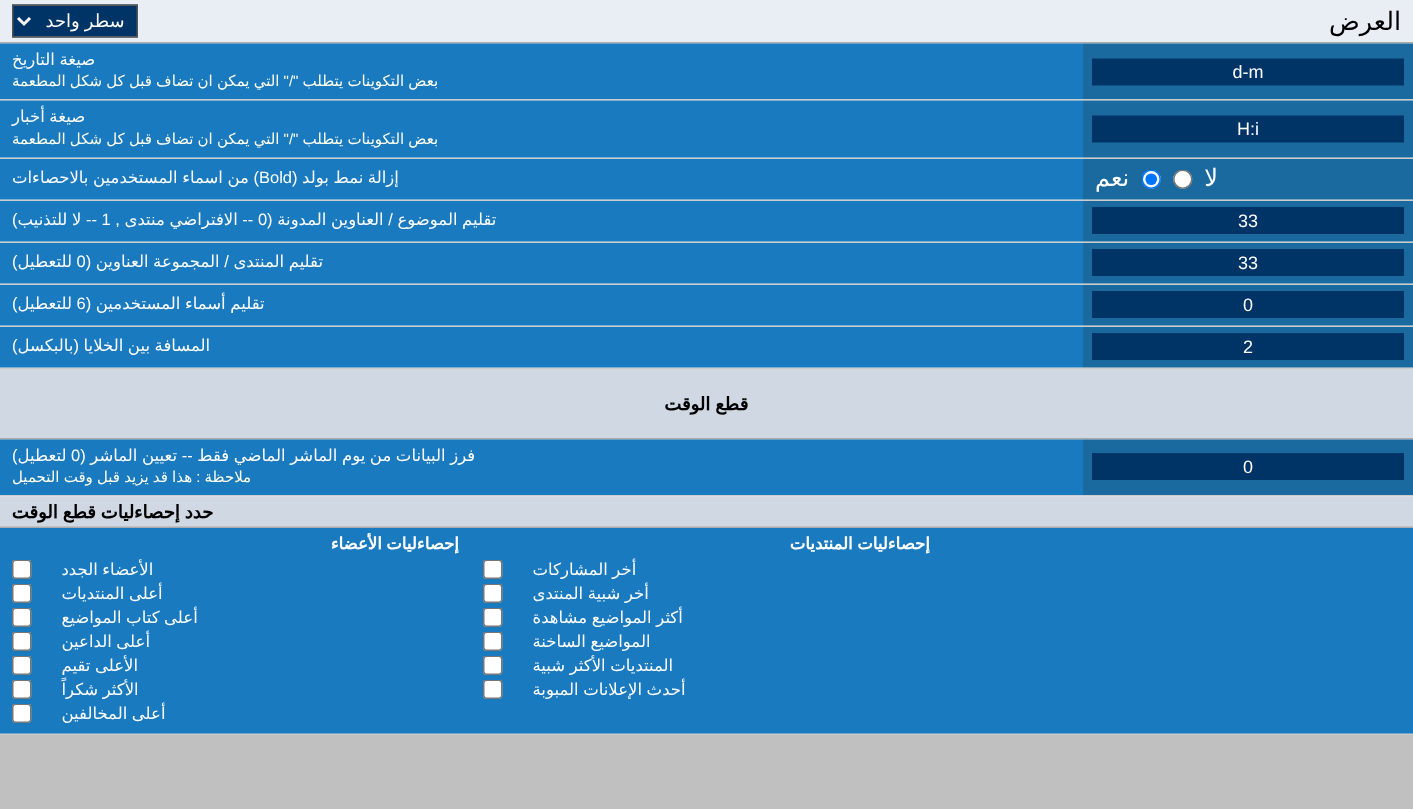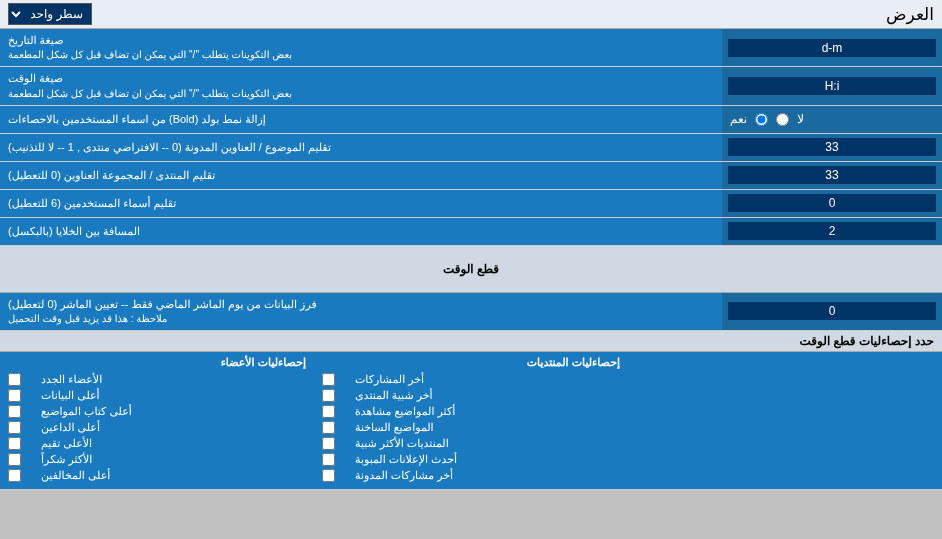--- a/index.html
+++ b/index.html
@@ -60,29 +60,29 @@
     }
     .radio-row {
       display: flex;
       align-items: center;
       justify-content: flex-end;
       gap: 8px;
       padding: 2px 8px;
     }
     .radio-row label {
       color: #fff;
-      font-size: 12px;
+      font-size: 16px;
     }
     .checkboxes-header {
       background: #d0d8e4;
       color: #000;
       font-weight: bold;
       padding: 3px 8px;
       font-size: 12px;
-      text-align: right;
+      text-align: left;
       border-bottom: 1px solid #aaa;
     }
     .cb-column {
       flex: 1;
       display: flex;
       flex-direction: column;
       padding: 4px 8px;
     }
     .cb-column-header {
       color: #fff;
@@ -151,21 +151,21 @@
       </div>
     </div>
   </div>
 
   <div class="row">
     <div class="row-input">
       <input type="text" value="H:i" style="">
     </div>
     <div class="row-label">
       <div>
-        <div>صيغة الوقت</div>
+        <div>صيغة أخبار</div>
         <div style="font-size:10px; color:#ffe;">بعض التكوينات يتطلب "/" التي يمكن ان تضاف قبل كل شكل المطعمة</div>
       </div>
     </div>
   </div>
 
   <div class="row">
     <div class="row-input radio-row">
       <label>لا</label>
       <input type="radio" name="bold" style="">
       <input type="radio" name="bold" checked="" style="">
@@ -242,34 +242,30 @@
         <input type="checkbox" style="">
       </div>
       <div class="cb-item">
         <label>المنتديات الأكثر شبية</label>
         <input type="checkbox" style="">
       </div>
       <div class="cb-item">
         <label>أحدث الإعلانات المبوبة</label>
         <input type="checkbox" style="">
       </div>
-      <div class="cb-item">
-        <label>أخر مشاركات المدونة</label>
-        <input type="checkbox" style="">
-      </div>
     </div>
 
     <div class="cb-column" style="flex:1;">
       <div class="cb-column-header">إحصاءليات الأعضاء</div>
       <div class="cb-item">
         <label>الأعضاء الجدد</label>
         <input type="checkbox" style="">
       </div>
       <div class="cb-item">
-        <label>أعلى البيانات</label>
+        <label>أعلى المنتديات</label>
         <input type="checkbox" style="">
       </div>
       <div class="cb-item">
         <label>أعلى كتاب المواضيع</label>
         <input type="checkbox" style="">
       </div>
       <div class="cb-item">
         <label>أعلى الداعين</label>
         <input type="checkbox" style="">
       </div>

